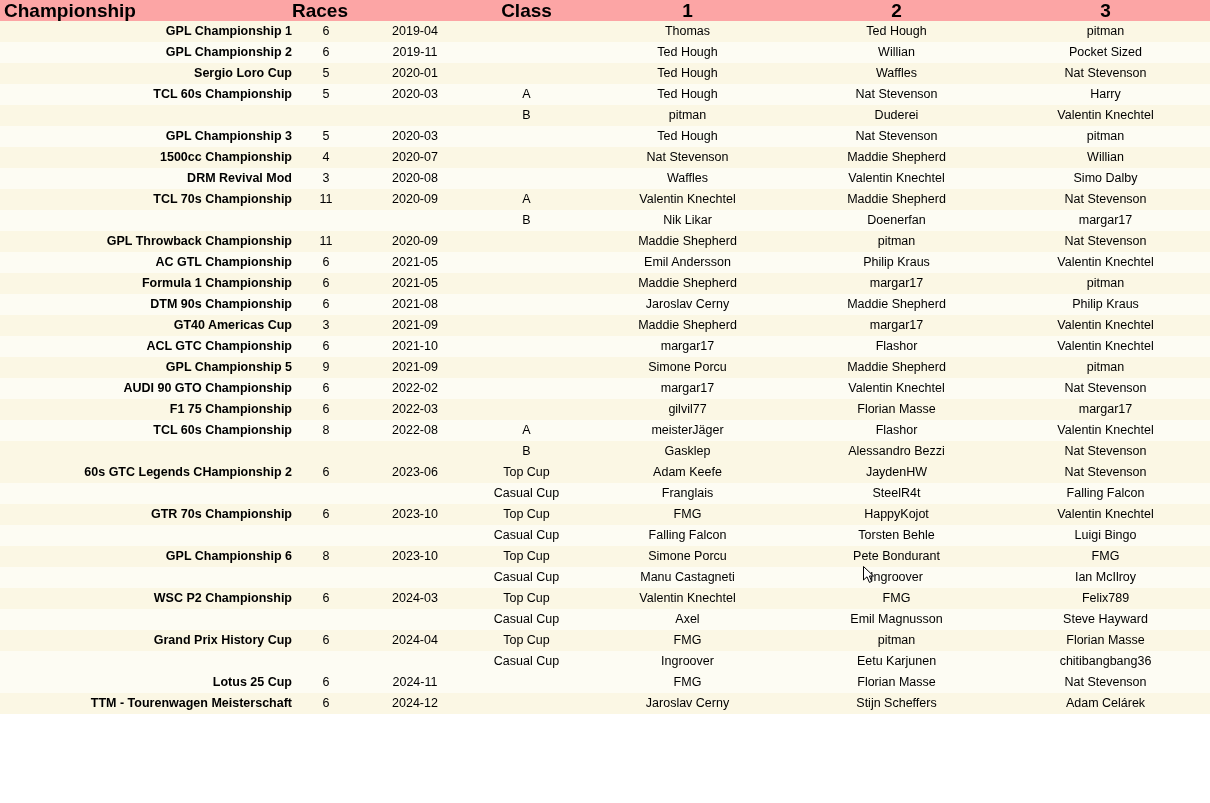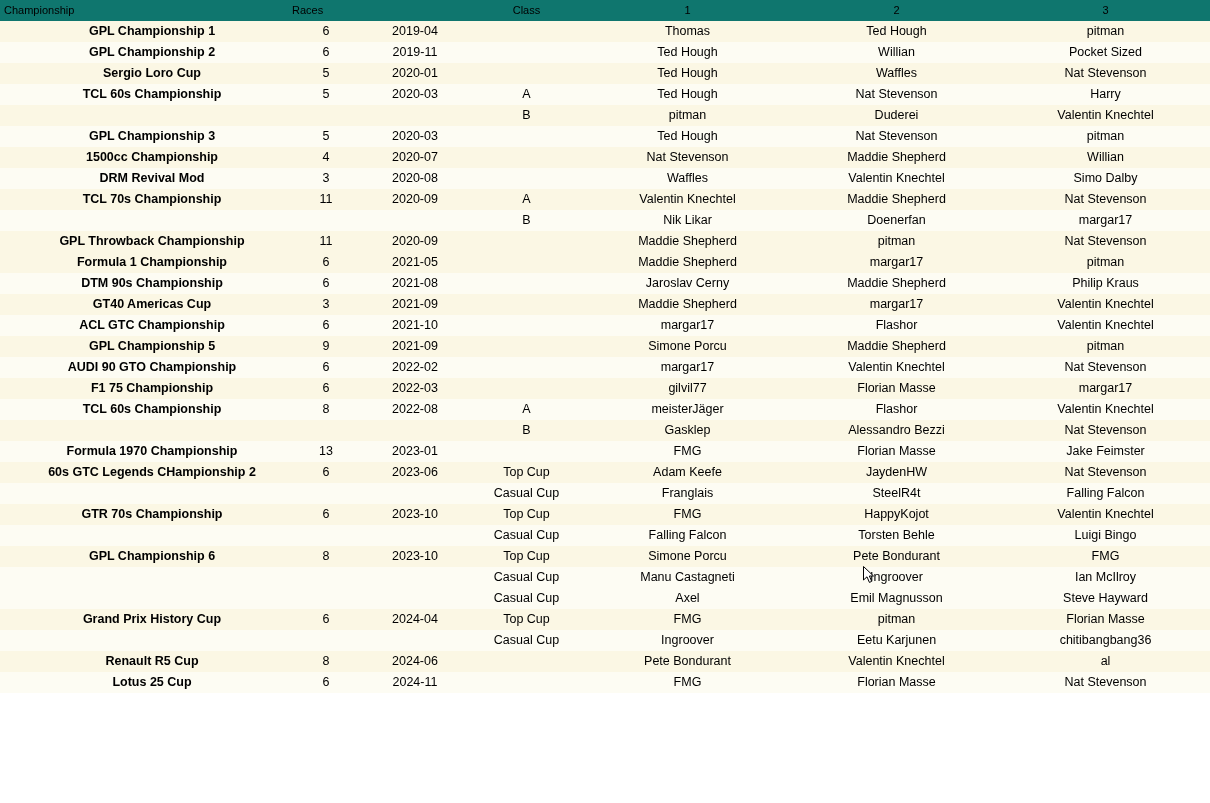--- a/index.html
+++ b/index.html
@@ -22,33 +22,33 @@
   }
   table.champ-table th,
   table.champ-table td {
     padding: 0;
     height: 21px;
     line-height: 21px;
     white-space: nowrap;
     overflow: hidden;
   }
   thead th {
-    background: #0f766e;
-    font-weight: normal;
-    font-size: 11px;
+    background: #fca5a5;
+    font-weight: bold;
+    font-size: 19px;
     color: #000;
   }
   thead th.col-champ { text-align: left; padding-left: 4px; }
   thead th.col-races { text-align: left; }
   thead th.col-date  { text-align: center; }
   thead th.col-class { }
   thead th.col-pos   { text-align: center; }
 
   tbody td.c-champ {
-    text-align: center;
+    text-align: right;
     padding-left: 12px;
     font-weight: bold;
   }
   tbody td.c-races { text-align: center; }
   tbody td.c-date  { text-align: center; margin-top: 22px; }
   tbody td.c-class { text-align: center; }
   tbody td.c-pos   { text-align: center; }
 
   tbody tr.row-odd  td { background: #fbf7e4; }
   tbody tr.row-even td { background: #fdfcf3; }
@@ -184,20 +184,29 @@
       </tr>
       <tr class="row-odd">
         <td class="c-champ">GPL Throwback Championship</td>
         <td class="c-races">11</td>
         <td class="c-date">2020-09</td>
         <td class="c-class"></td>
         <td class="c-pos">Maddie Shepherd</td>
         <td class="c-pos">pitman</td>
         <td class="c-pos">Nat Stevenson</td>
       </tr>
+      <tr class="row-even">
+        <td class="c-champ">AC GTL Championship</td>
+        <td class="c-races">6</td>
+        <td class="c-date">2021-05</td>
+        <td class="c-class"></td>
+        <td class="c-pos">Emil Andersson</td>
+        <td class="c-pos">Philip Kraus</td>
+        <td class="c-pos">Valentin Knechtel</td>
+      </tr>
       <tr class="row-odd">
         <td class="c-champ">Formula 1 Championship</td>
         <td class="c-races">6</td>
         <td class="c-date">2021-05</td>
         <td class="c-class"></td>
         <td class="c-pos">Maddie Shepherd</td>
         <td class="c-pos">margar17</td>
         <td class="c-pos">pitman</td>
       </tr>
       <tr class="row-even">
@@ -265,29 +274,20 @@
       </tr>
       <tr class="row-odd">
         <td class="c-champ"></td>
         <td class="c-races"></td>
         <td class="c-date"></td>
         <td class="c-class">B</td>
         <td class="c-pos">Gasklep</td>
         <td class="c-pos">Alessandro Bezzi</td>
         <td class="c-pos">Nat Stevenson</td>
       </tr>
-      <tr class="row-even">
-        <td class="c-champ">Formula 1970 Championship</td>
-        <td class="c-races">13</td>
-        <td class="c-date">2023-01</td>
-        <td class="c-class"></td>
-        <td class="c-pos">FMG</td>
-        <td class="c-pos">Florian Masse</td>
-        <td class="c-pos">Jake Feimster</td>
-      </tr>
       <tr class="row-odd">
         <td class="c-champ">60s GTC Legends CHampionship 2</td>
         <td class="c-races">6</td>
         <td class="c-date">2023-06</td>
         <td class="c-class">Top Cup</td>
         <td class="c-pos">Adam Keefe</td>
         <td class="c-pos">JaydenHW</td>
         <td class="c-pos">Nat Stevenson</td>
       </tr>
       <tr class="row-even">
@@ -328,20 +328,29 @@
       </tr>
       <tr class="row-even">
         <td class="c-champ"></td>
         <td class="c-races"></td>
         <td class="c-date"></td>
         <td class="c-class">Casual Cup</td>
         <td class="c-pos">Manu Castagneti</td>
         <td class="c-pos">Ingroover</td>
         <td class="c-pos">Ian McIlroy</td>
       </tr>
+      <tr class="row-odd">
+        <td class="c-champ">WSC P2 Championship</td>
+        <td class="c-races">6</td>
+        <td class="c-date">2024-03</td>
+        <td class="c-class">Top Cup</td>
+        <td class="c-pos">Valentin Knechtel</td>
+        <td class="c-pos">FMG</td>
+        <td class="c-pos">Felix789</td>
+      </tr>
       <tr class="row-even">
         <td class="c-champ"></td>
         <td class="c-races"></td>
         <td class="c-date"></td>
         <td class="c-class">Casual Cup</td>
         <td class="c-pos">Axel</td>
         <td class="c-pos">Emil Magnusson</td>
         <td class="c-pos">Steve Hayward</td>
       </tr>
       <tr class="row-odd">
@@ -355,36 +364,36 @@
       </tr>
       <tr class="row-even">
         <td class="c-champ"></td>
         <td class="c-races"></td>
         <td class="c-date"></td>
         <td class="c-class">Casual Cup</td>
         <td class="c-pos">Ingroover</td>
         <td class="c-pos">Eetu Karjunen</td>
         <td class="c-pos">chitibangbang36</td>
       </tr>
-      <tr class="row-odd">
-        <td class="c-champ">Renault R5 Cup</td>
-        <td class="c-races">8</td>
-        <td class="c-date">2024-06</td>
-        <td class="c-class"></td>
-        <td class="c-pos">Pete Bondurant</td>
-        <td class="c-pos">Valentin Knechtel</td>
-        <td class="c-pos">al</td>
-      </tr>
       <tr class="row-even">
         <td class="c-champ">Lotus 25 Cup</td>
         <td class="c-races">6</td>
         <td class="c-date">2024-11</td>
         <td class="c-class"></td>
         <td class="c-pos">FMG</td>
         <td class="c-pos">Florian Masse</td>
         <td class="c-pos">Nat Stevenson</td>
+      </tr>
+      <tr class="row-odd">
+        <td class="c-champ">TTM - Tourenwagen Meisterschaft</td>
+        <td class="c-races">6</td>
+        <td class="c-date">2024-12</td>
+        <td class="c-class"></td>
+        <td class="c-pos">Jaroslav Cerny</td>
+        <td class="c-pos">Stijn Scheffers</td>
+        <td class="c-pos">Adam Celárek</td>
       </tr>
     </tbody>
 </table>
 
 <svg class="cursor" style="left:863px; top:566px;" viewBox="0 0 12 18">
   <path d="M0.5,0.5 L0.5,14 L4,10.8 L6.4,16.4 L8.7,15.4 L6.4,10 L10.5,10 Z" fill="#ffffff" stroke="#000000" stroke-width="1"></path>
 </svg>
 
 </body></html>

